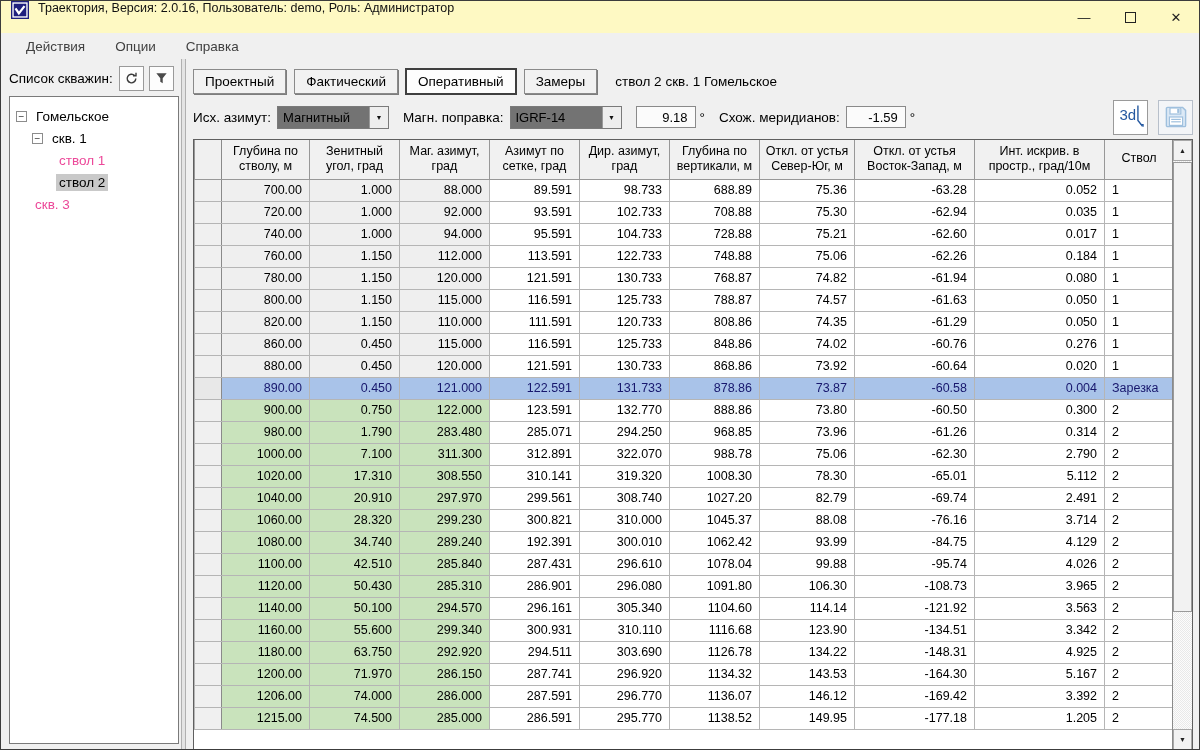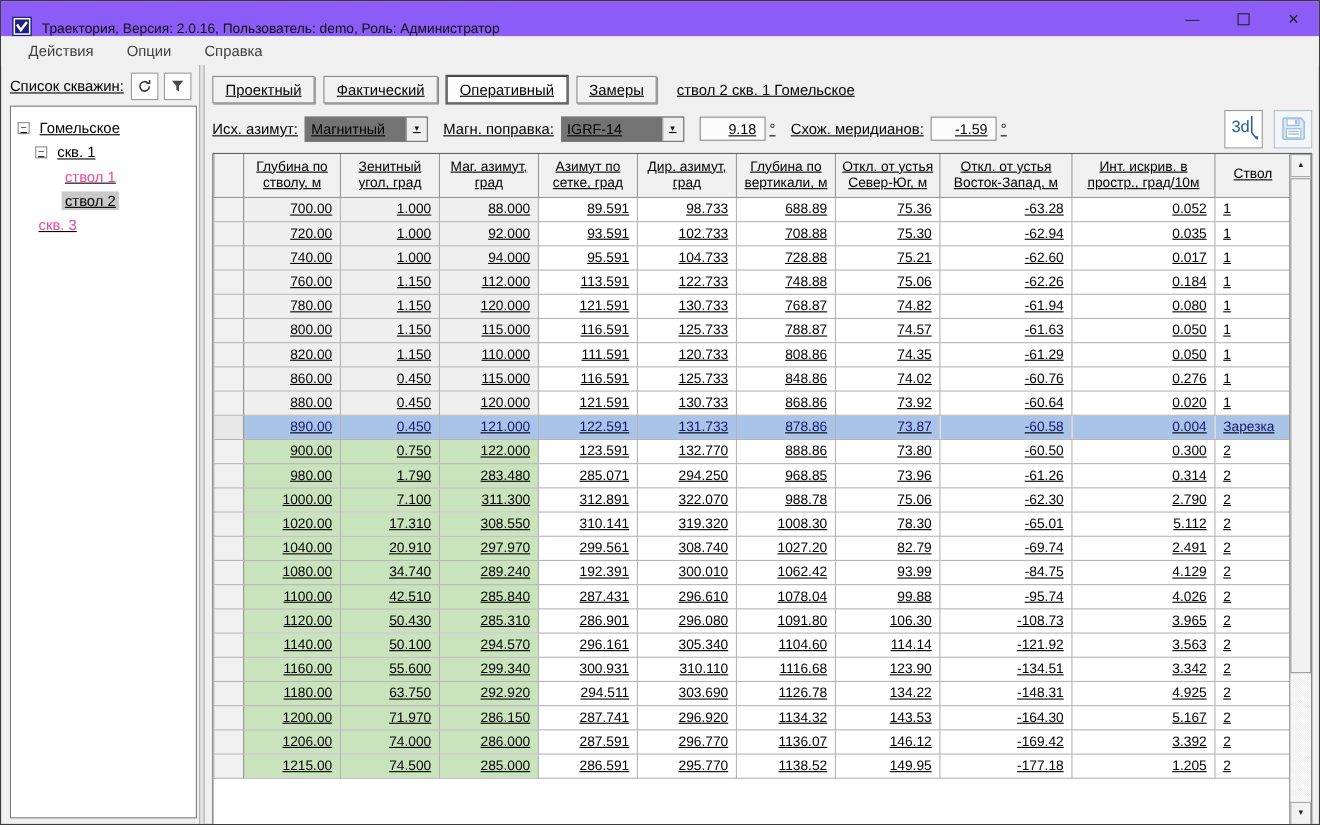--- a/index.html
+++ b/index.html
@@ -1,31 +1,31 @@
 <!DOCTYPE html>
 <html><head>
 <meta charset="utf-8">
 <style>
   * { box-sizing: border-box; }
   html,body { margin:0; padding:0; background:#9a9a9a; font-family:"Liberation Sans", sans-serif; }
   .window { position:relative; width:1200px; height:750px; background:#f0f0f0; border:1px solid #3c3c3c; overflow:hidden; }
 
   
-  .titlebar { height:32px; background:#8b5cf6; display:flex; align-items:flex-end; padding-left:10px; }
+  .titlebar { height:32px; background:#fef9c3; display:flex; align-items:flex-start; padding-left:10px; }
   .app-icon { width:18px; height:18px; margin-right:9px; flex:0 0 auto; }
   .title-text { font-size:12.5px; color:#111; }
   .win-controls { margin-left:auto; display:flex; height:100%; }
   .win-btn { width:46px; height:100%; display:flex; align-items:center; justify-content:center; font-size:13px; color:#222; }
   .maxi-box { width:11px; height:11px; border:1.2px solid #222; display:inline-block; }
 
   
   .menubar { height:26px; display:flex; align-items:center; padding-left:10px; background:#f0f0f0; }
   .menu-item { padding:3px 15px; font-size:13.5px; color:#404040; }
 
-  .main { display:flex; height:692px;text-decoration:underline; }
+  .main { display:flex; height:692px; }
 
   
   .sidebar { width:181px; padding:5px 2px 8px 8px; }
   .sidebar-header { display:flex; align-items:center; height:28px; margin-bottom:4px; }
   .sidebar-label { font-size:13.5px; flex:1; }
   .icon-btn { width:25px; height:25px; border:1px solid #9a9a9a; background:#fdfdfd; margin-right:5px; display:flex; align-items:center; justify-content:center; }
   .tree-box { border:1px solid #7a7a7a; background:#ffffff; height:648px; padding:8px 2px; font-size:13.5px; overflow:hidden; }
   .tree-item { display:flex; align-items:center; height:22px; }
   .tree-item.lvl0 { padding-left:4px; }
   .tree-item.lvl1 { padding-left:20px; }
@@ -425,20 +425,33 @@
                 <td>299.561</td>
                 <td>308.740</td>
                 <td>1027.20</td>
                 <td>82.79</td>
                 <td>-69.74</td>
                 <td>2.491</td>
                 <td class="branch">2</td>
               </tr>
               <tr class="g2">
                 <td class="marker"></td>
+                <td class="shade">1060.00</td>
+                <td class="shade">28.320</td>
+                <td class="shade">299.230</td>
+                <td>300.821</td>
+                <td>310.000</td>
+                <td>1045.37</td>
+                <td>88.08</td>
+                <td>-76.16</td>
+                <td>3.714</td>
+                <td class="branch">2</td>
+              </tr>
+              <tr class="g2">
+                <td class="marker"></td>
                 <td class="shade">1080.00</td>
                 <td class="shade">34.740</td>
                 <td class="shade">289.240</td>
                 <td>192.391</td>
                 <td>300.010</td>
                 <td>1062.42</td>
                 <td>93.99</td>
                 <td>-84.75</td>
                 <td>4.129</td>
                 <td class="branch">2</td>

